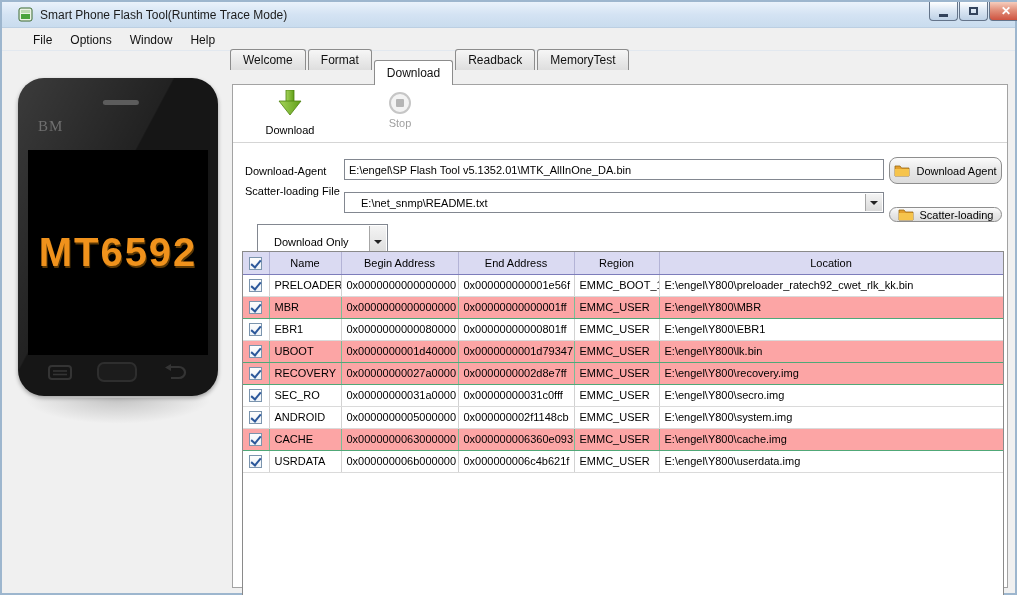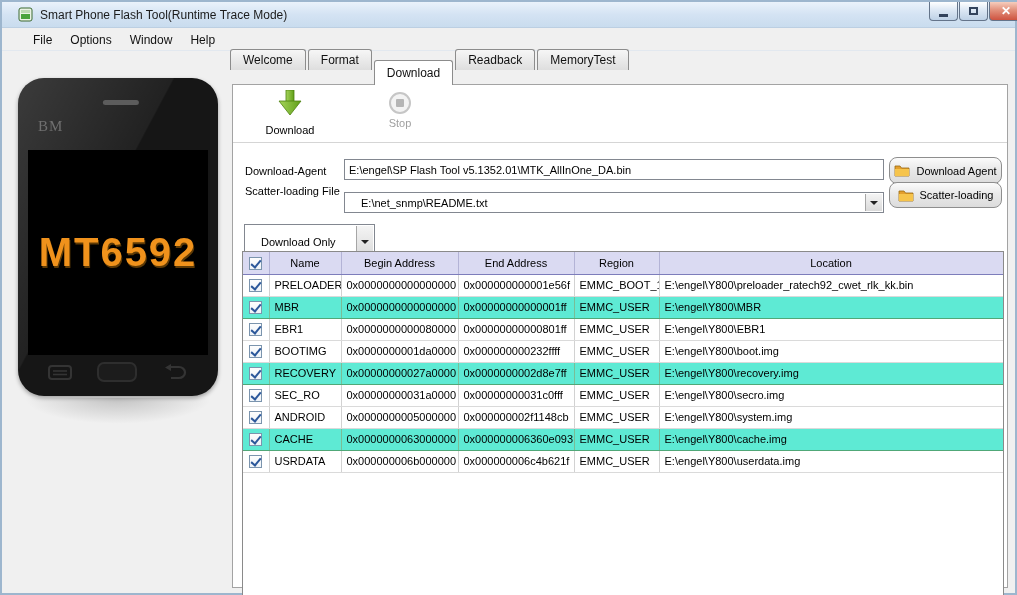--- a/index.html
+++ b/index.html
@@ -119,53 +119,53 @@
   .text-input {
     position:absolute; left:111px; top:74px; width:540px; height:21px;
     border:1px solid #828790; font-size:11px; padding:0 4px;
     font-family:"Liberation Sans", sans-serif; color:#000; background:#fff;
   }
   .combo {
     position:absolute; background:#fff; border:1px solid #828790;
     font-size:11px; display:flex; align-items:center; padding-left:16px; color:#000;
   }
   .combo-scatter { left:111px; top:107px; width:540px; height:21px; }
-  .combo-mode { left:11px; top:139px; width:131px; height:35px; }
+  .combo-mode { left:24px; top:139px; width:131px; height:35px; }
   .combo-arrow {
     position:absolute; right:1px; top:1px; bottom:1px; width:17px;
     background:linear-gradient(#f4f4f4,#dadada); border-left:1px solid #a6a6a6;
     display:flex; align-items:center; justify-content:center;
   }
   .tri-down { width:0; height:0; border-left:4px solid transparent; border-right:4px solid transparent; border-top:4px solid #222; }
 
   .btn {
     position:absolute; display:flex; align-items:center; justify-content:center; gap:6px;
     border:1px solid #8e8e8e; border-radius:8px; font-size:11px; color:#000;
     background:linear-gradient(#fbfbfb,#e9e9e9 45%,#dcdcdc);
   }
   .btn-da { left:656px; top:72px; width:113px; height:27px; }
-  .btn-scatter { left:656px; top:97px; width:113px; height:26px; }
+  .btn-scatter { left:656px; top:122px; width:113px; height:15px; }
 
   
   .grid {
     position:absolute; left:9px; top:166px; width:762px; height:391px;
     border:1px solid #8a8a8a; background:#fff; overflow:hidden;
   }
   table { border-collapse:collapse; table-layout:fixed; width:760px; font-size:11px; }
   th {
     background:#dadaf2; font-weight:normal; height:22px; text-align:center;
     border-right:1px solid #b3b3d6; border-bottom:1px solid #7d7dbb; color:#000;
     overflow:hidden; white-space:nowrap;
   }
   td {
     height:22px; border-right:1px solid #d2d2d2; border-bottom:1px solid #dadada;
     padding:0 0 0 5px; white-space:nowrap; overflow:hidden; color:#000;
   }
   td.c-cb, th.c-cb { padding:0; text-align:center; }
-  tr.hl td { background:#5eead4; border-right-color:#79bd97; border-bottom-color:#50a878;margin-left:24px; }
+  tr.hl td { background:#fca5a5; border-right-color:#79bd97; border-bottom-color:#50a878;margin-left:24px; }
   .cb {
     display:inline-block; width:13px; height:13px; vertical-align:middle;
     border:1px solid #7b94ad; background:linear-gradient(#fdfdfd,#eef3f8); position:relative;
   }
   .cb::after {
     content:""; position:absolute; left:3px; top:0px; width:4px; height:8px;
     border:solid #2b579a; border-width:0 2px 2px 0; transform:rotate(40deg);
   }
 </style>
 </head>
@@ -326,27 +326,27 @@
     <td>E:\engel\Y800\MBR</td>
   </tr>
             <tr>
     <td class="c-cb"><span class="cb"></span></td>
     <td>EBR1</td>
     <td>0x0000000000080000</td>
     <td>0x00000000000801ff</td>
     <td>EMMC_USER</td>
     <td>E:\engel\Y800\EBR1</td>
   </tr>
-            <tr>
-    <td class="c-cb"><span class="cb"></span></td>
-    <td>BOOTIMG</td>
-    <td>0x0000000001da0000</td>
-    <td>0x000000000232ffff</td>
-    <td>EMMC_USER</td>
-    <td>E:\engel\Y800\boot.img</td>
+            <tr class="hl">
+    <td class="c-cb"><span class="cb"></span></td>
+    <td>UBOOT</td>
+    <td>0x0000000001d40000</td>
+    <td>0x0000000001d79347</td>
+    <td>EMMC_USER</td>
+    <td>E:\engel\Y800\lk.bin</td>
   </tr>
             <tr class="hl">
     <td class="c-cb"><span class="cb"></span></td>
     <td>RECOVERY</td>
     <td>0x00000000027a0000</td>
     <td>0x0000000002d8e7ff</td>
     <td>EMMC_USER</td>
     <td>E:\engel\Y800\recovery.img</td>
   </tr>
             <tr>

